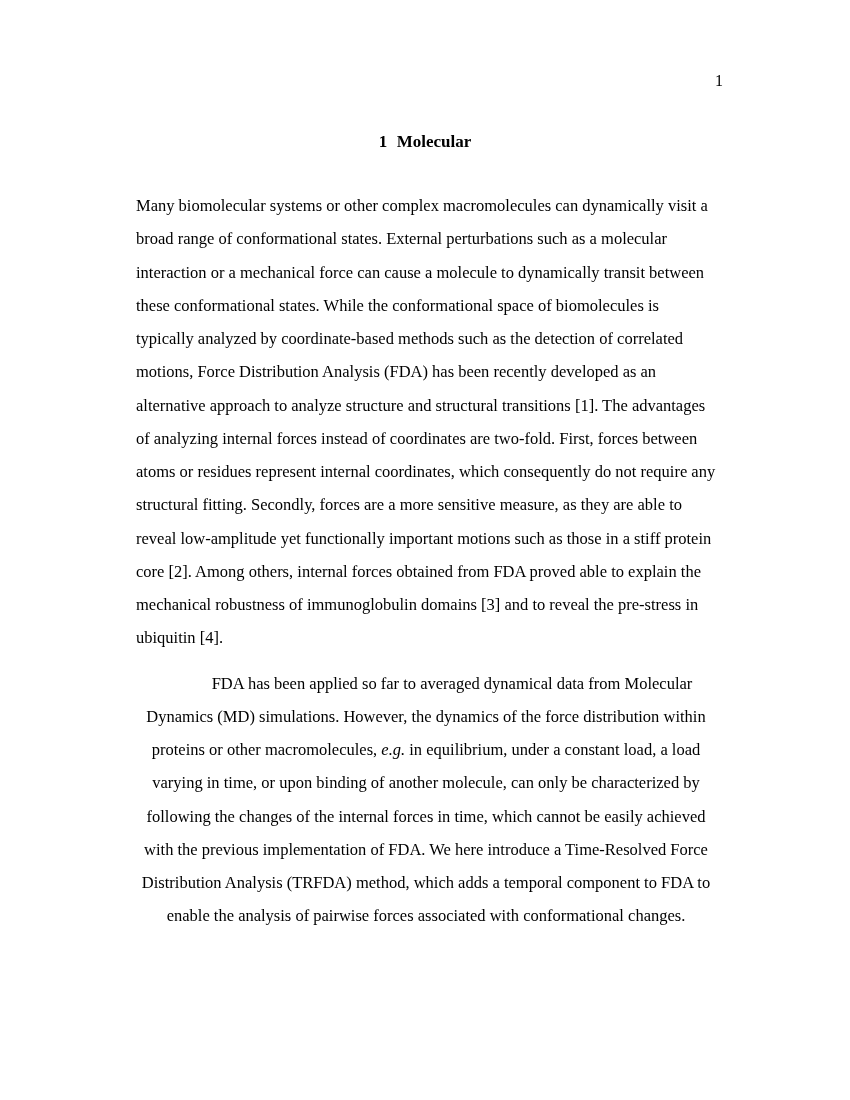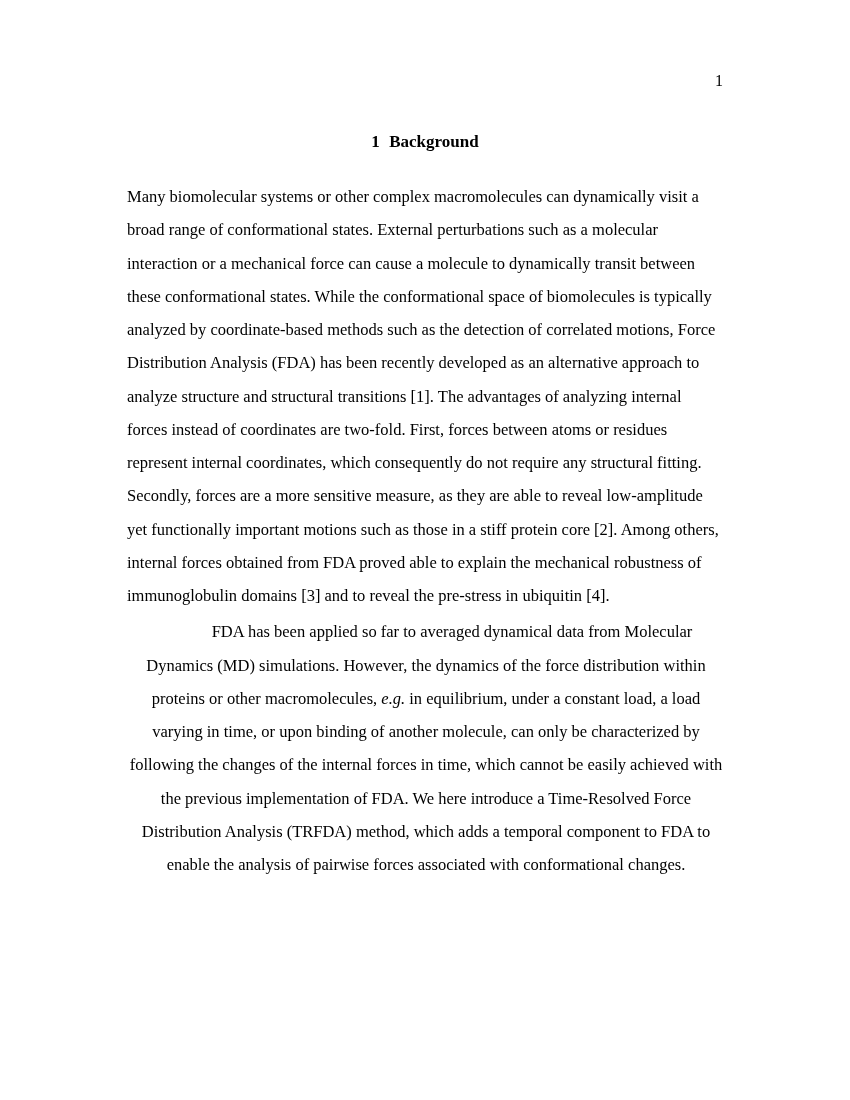--- a/index.html
+++ b/index.html
@@ -43,39 +43,39 @@
     position: absolute;
     top: 177px;
     left: 124px;
     width: 604px;
     font-size: 16.5px;
     line-height: 33.25px;
     text-align: left;
     color: #000000;
   }
   .content p {
-    margin: 3px;
+    margin: 12px;
   }
   .content p.indented {
     text-indent: 52px;
     text-align: center;
   }
   .italic {
     font-style: italic;
   }
 </style>
 </head>
 <body>
 
 <div class="page">
 
   <div class="page-number">1</div>
 
   <div class="section-heading">
-    <span class="heading-number">1</span><span>Background</span>
+    <span class="heading-number">1</span><span>Molecular</span>
   </div>
 
   <div class="content">
     <p><span>Many biomolecular systems or other complex macromolecules can dynamically visit a broad range of conformational states. External perturbations such as a molecular interaction or a mechanical force can cause a molecule to dynamically transit between these conformational states. While the conformational space of biomolecules is typically analyzed by coordinate-based methods such as the detection of correlated motions, Force Distribution Analysis (FDA) has been recently developed as an alternative approach to analyze structure and structural transitions [1]. The advantages of analyzing internal forces instead of coordinates are two-fold. First, forces between atoms or residues represent internal coordinates, which consequently do not require any structural fitting. Secondly, forces are a more sensitive measure, as they are able to reveal low-amplitude yet functionally important motions such as those in a stiff protein core [2]. Among others, internal forces obtained from FDA proved able to explain the mechanical robustness of immunoglobulin domains [3] and to reveal the pre-stress in ubiquitin [4].</span></p>
     <p class="indented"><span>FDA has been applied so far to averaged dynamical data from Molecular Dynamics (MD) simulations. However, the dynamics of the force distribution within proteins or other macromolecules, </span><span class="italic">e.g.</span><span> in equilibrium, under a constant load, a load varying in time, or upon binding of another molecule, can only be characterized by following the changes of the internal forces in time, which cannot be easily achieved with the previous implementation of FDA. We here introduce a Time-Resolved Force Distribution Analysis (TRFDA) method, which adds a temporal component to FDA to enable the analysis of pairwise forces associated with conformational changes.</span></p>
   </div>
 
 </div>
 
 </body></html>

